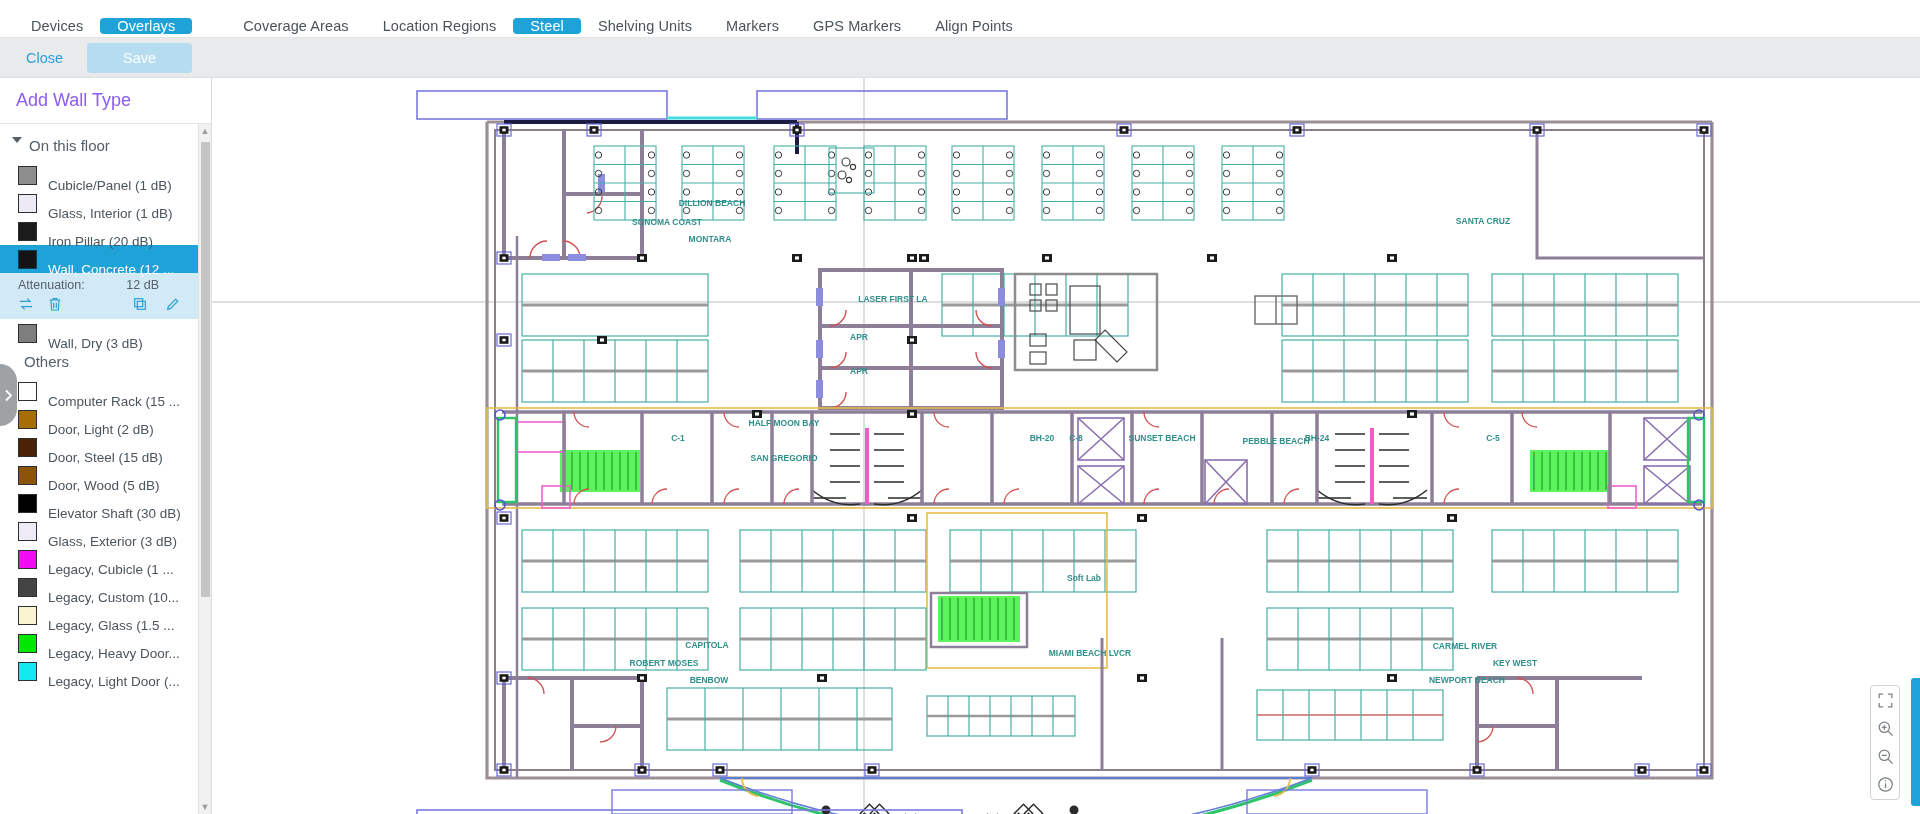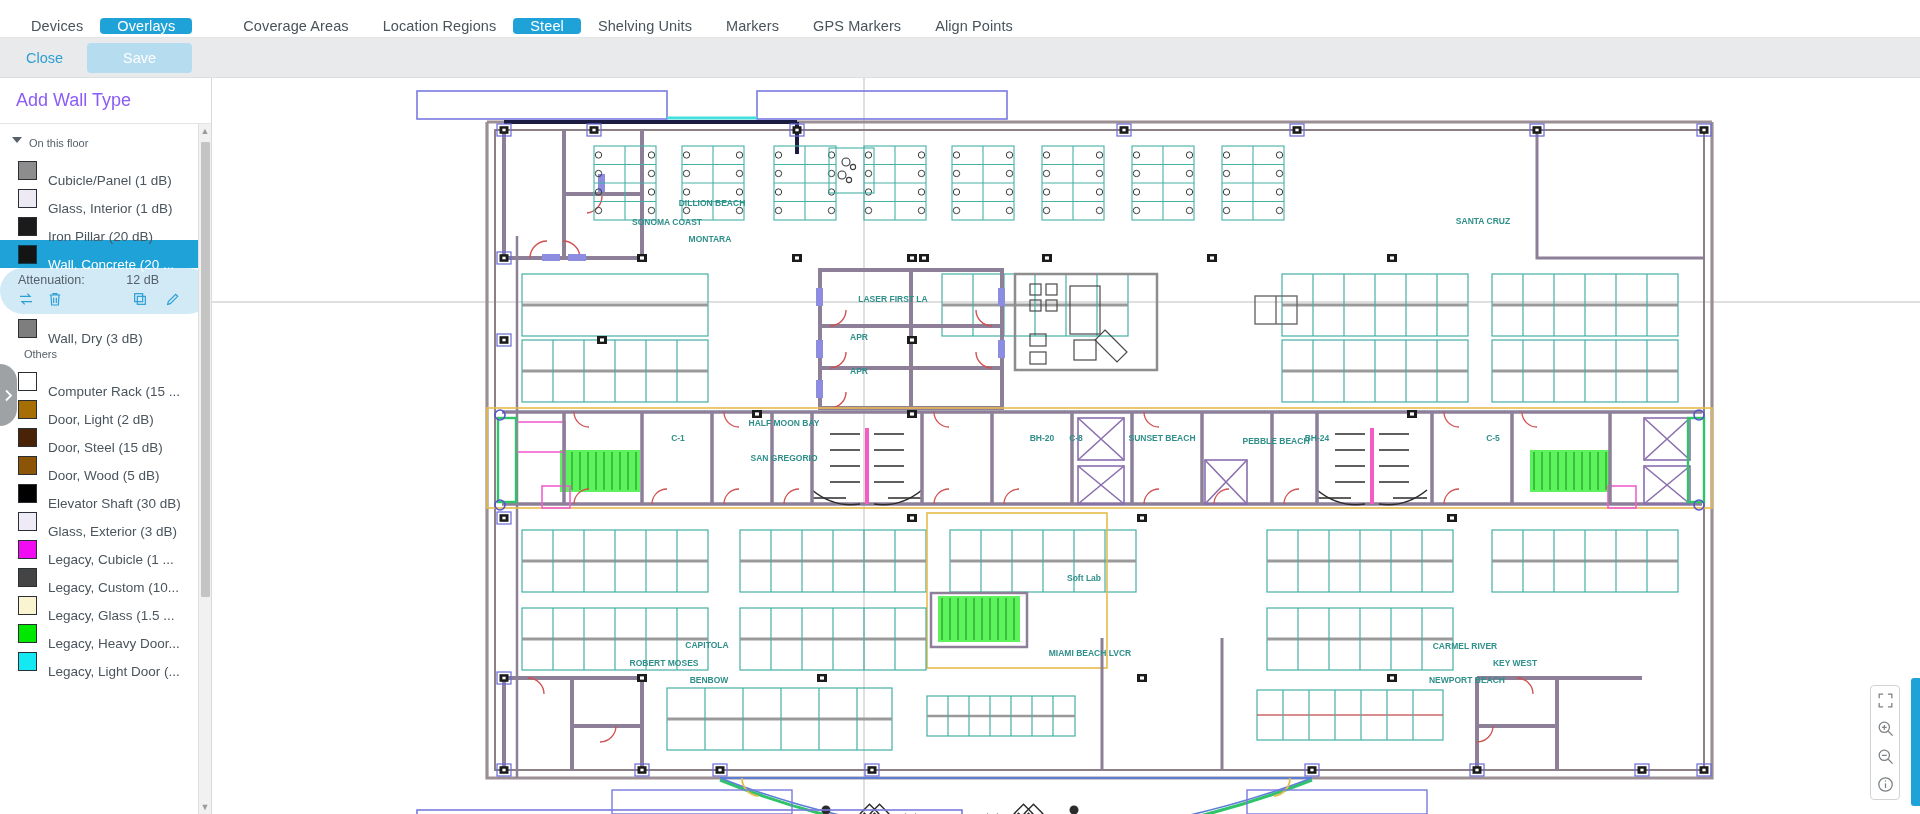--- a/index.html
+++ b/index.html
@@ -85,21 +85,21 @@
     cursor: pointer;
   }
   .wall-scroll {
     flex: 1; overflow: hidden;
     position: relative;
     padding-top: 7px;
   }
   .group-head {
     display: flex; gap: 7px;
     padding: 6px 0 7px 12px;
-    font-size: 11px; color: #55606a;
+    font-size: 15px; color: #55606a;
     cursor: pointer;
   }
   .caret { width: 0; height: 0; border-left: 5px solid #55606a; border-top: 4px solid transparent; border-bottom: 4px solid transparent; }
   .caret.open { border-left: 5px solid transparent; border-right: 5px solid transparent; border-top: 6px solid #55606a; border-bottom: none; }
   .group-head.no-caret { padding-left: 24px; }
 
   .wall-item {
     display: flex; align-items: center; gap: 11px;
     height: 28px;
     padding-left: 18px;
@@ -108,21 +108,21 @@
   }
   .wall-item.selected { background: #1ea2d8; color: #ffffff; }
   .swatch {
     width: 19px; height: 19px; min-width: 19px;
     border: 1.5px solid #2a2f33;
     background: #ccc;
   }
   .wall-item.selected .swatch { border-color: #103e52; outline: 1px solid #1ea2d8; }
   .wall-label { overflow: hidden; text-overflow: ellipsis; margin-top: 20px; }
 
-  .atten-panel { background: #d2e9f6; padding: 5px 14px 7px 18px; border-radius: 23px; }
+  .atten-panel { background: #d2e9f6; padding: 5px 14px 7px 18px; }
   .atten-row { display: flex; align-items: center; font-size: 12.5px; color: #55606a; }
   .atten-row .lbl { flex: 1; }
   .atten-row .val { padding-right: 38px; }
   .atten-icons { display: flex; align-items: center; margin-top: 4px; }
   .atten-icons .left { display: flex; gap: 13px; flex: 1; }
   .atten-icons .right { display: flex; gap: 17px; padding-right: 16px; }
   .aicon { width: 16px; height: 16px; color: #2b9fd4; cursor: pointer; display: block; }
 
   
   .sb-scrollbar {
@@ -215,21 +215,21 @@
           <div class="wall-item">
             <span class="swatch" style="background: rgb(238, 234, 244);"></span>
             <span class="wall-label">Glass, Interior (1 dB)</span>
           </div>
           <div class="wall-item">
             <span class="swatch" style="background: rgb(27, 27, 27);"></span>
             <span class="wall-label">Iron Pillar (20 dB)</span>
           </div>
           <div class="wall-item selected">
             <span class="swatch" style="background: rgb(20, 20, 20);"></span>
-            <span class="wall-label">Wall, Concrete (20 ...</span>
+            <span class="wall-label">Wall, Concrete (12 ...</span>
           </div>
           <div class="atten-panel">
             <div class="atten-row">
               <span class="lbl">Attenuation:</span>
               <span class="val">12 dB</span>
             </div>
             <div class="atten-icons">
               <span class="left">
                 <svg class="aicon" viewBox="0 0 24 24" fill="none" stroke="currentColor" stroke-width="1.8">
                   <path d="M3 8h15l-4-4M21 16H6l4 4"></path>

